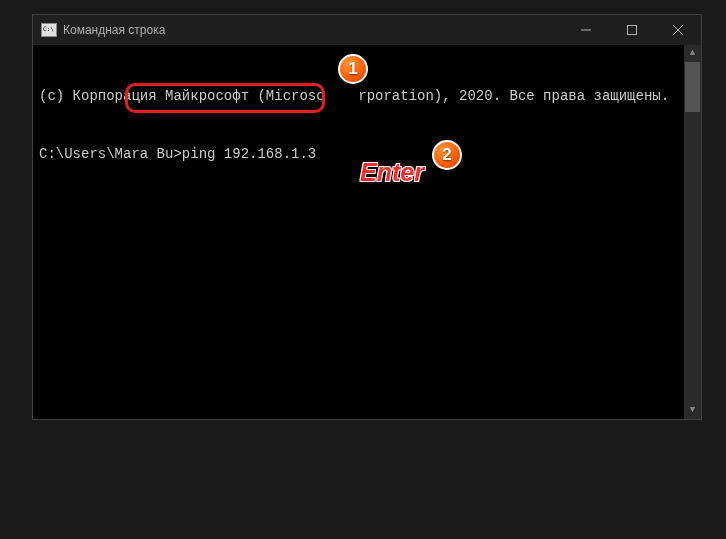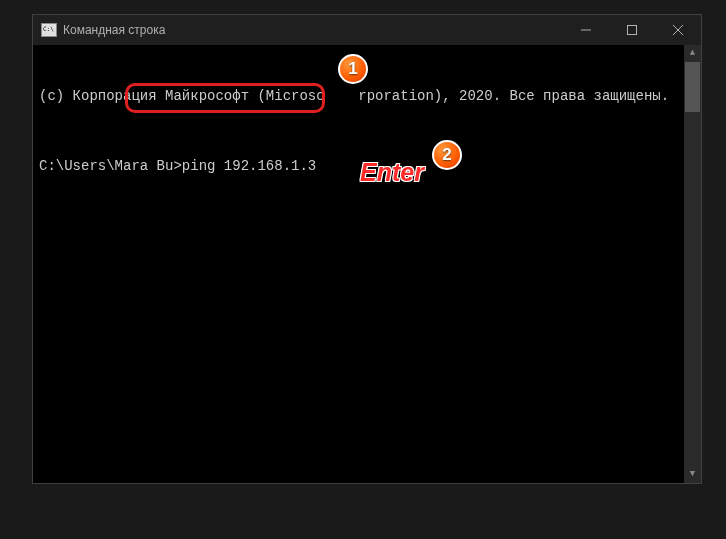--- a/index.html
+++ b/index.html
@@ -9,21 +9,21 @@
       background: #1a1a1a;
       font-family: Consolas, monospace;
       position: relative;
       overflow: hidden;
     }
     .window {
       position: absolute;
       left: 32px;
       top: 14px;
       width: 670px;
-      height: 470px;
+      height: 406px;
       background: #0c0c0c;
       border: 1px solid #404040;
       display: flex;
       flex-direction: column;
     }
     .titlebar {
       height: 30px;
       background: #1f1f1f;
       display: flex;
       align-items: center;
@@ -71,21 +71,21 @@
       color: #cccccc;
       font-size: 14px;
       line-height: 1.35;
       padding: 4px 6px;
       font-family: Consolas, "Courier New", monospace;
       position: relative;
       white-space: pre;
       overflow: hidden;
     }
     .console-line { white-space: pre; }
-    .prompt-line { margin-top: 14px; }
+    .prompt-line { margin-top: 2px; }
     .cmd-highlight {
       position: absolute;
       border: 3px solid #e02020;
       border-radius: 10px;
       pointer-events: none;
     }
     .scrollbar {
       position: absolute;
       right: 0;
       top: 0;

